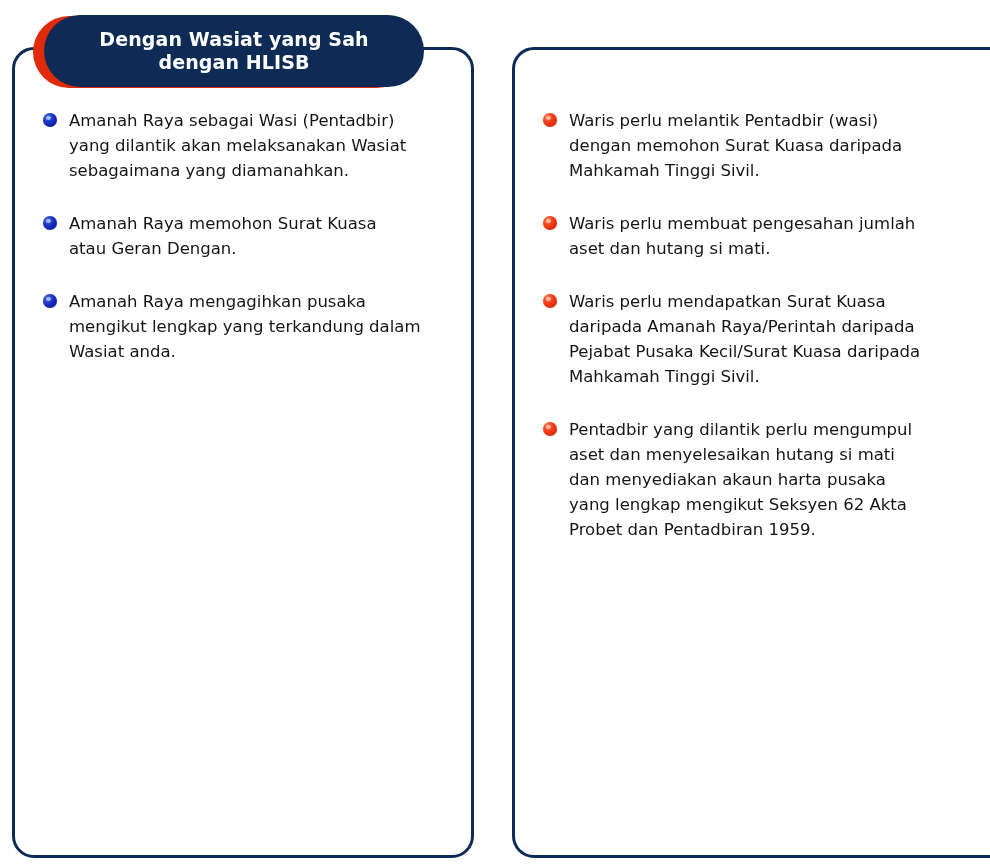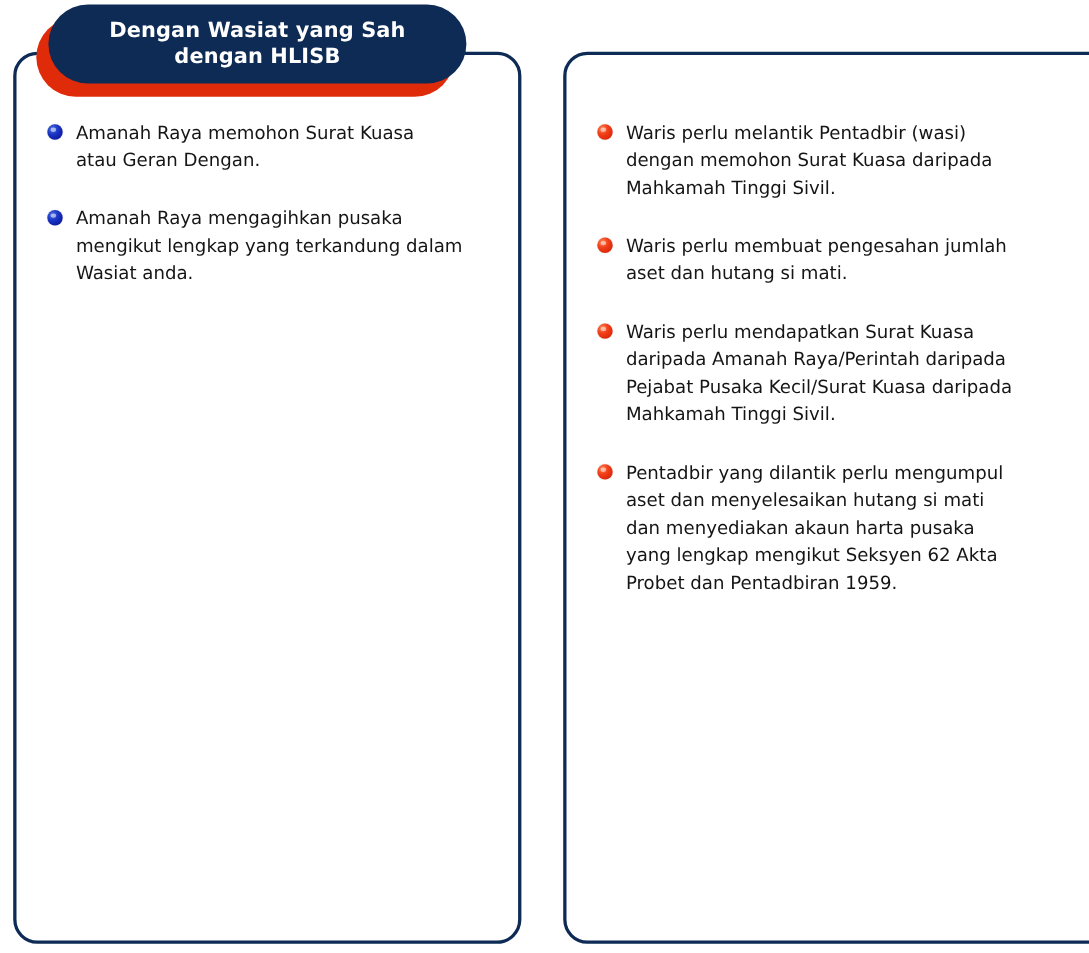--- a/index.html
+++ b/index.html
@@ -47,21 +47,21 @@
   
   .header-left .pill-back {
     left: -11px;
     top: 12px;
     width: 100%;
     height: 100%;
     background: #e02b0a;
   }
   .header-left .pill-front {
     left: 0;
-    top: 0;
+    top: 11px;
     width: 100%;
     height: 100%;
     background: #0d2b54;
   }
   
   .header-right .pill-back {
     left: -11px;
     top: 12px;
     width: 100%;
     height: 100%;
@@ -148,20 +148,26 @@
   }
 </style>
 </head>
 <body>
 
 <div class="board">
 
   <div class="card card-left">
     <div class="list">
 
+      <div class="item">
+        <span class="bullet bullet-blue"></span>
+        <span class="item-text">Amanah Raya sebagai Wasi (Pentadbir)
+yang dilantik akan melaksanakan Wasiat
+sebagaimana yang diamanahkan.</span>
+      </div>
 
       <div class="item">
         <span class="bullet bullet-blue"></span>
         <span class="item-text">Amanah Raya memohon Surat Kuasa
 atau Geran Dengan.</span>
       </div>
 
       <div class="item">
         <span class="bullet bullet-blue"></span>
         <span class="item-text">Amanah Raya mengagihkan pusaka

